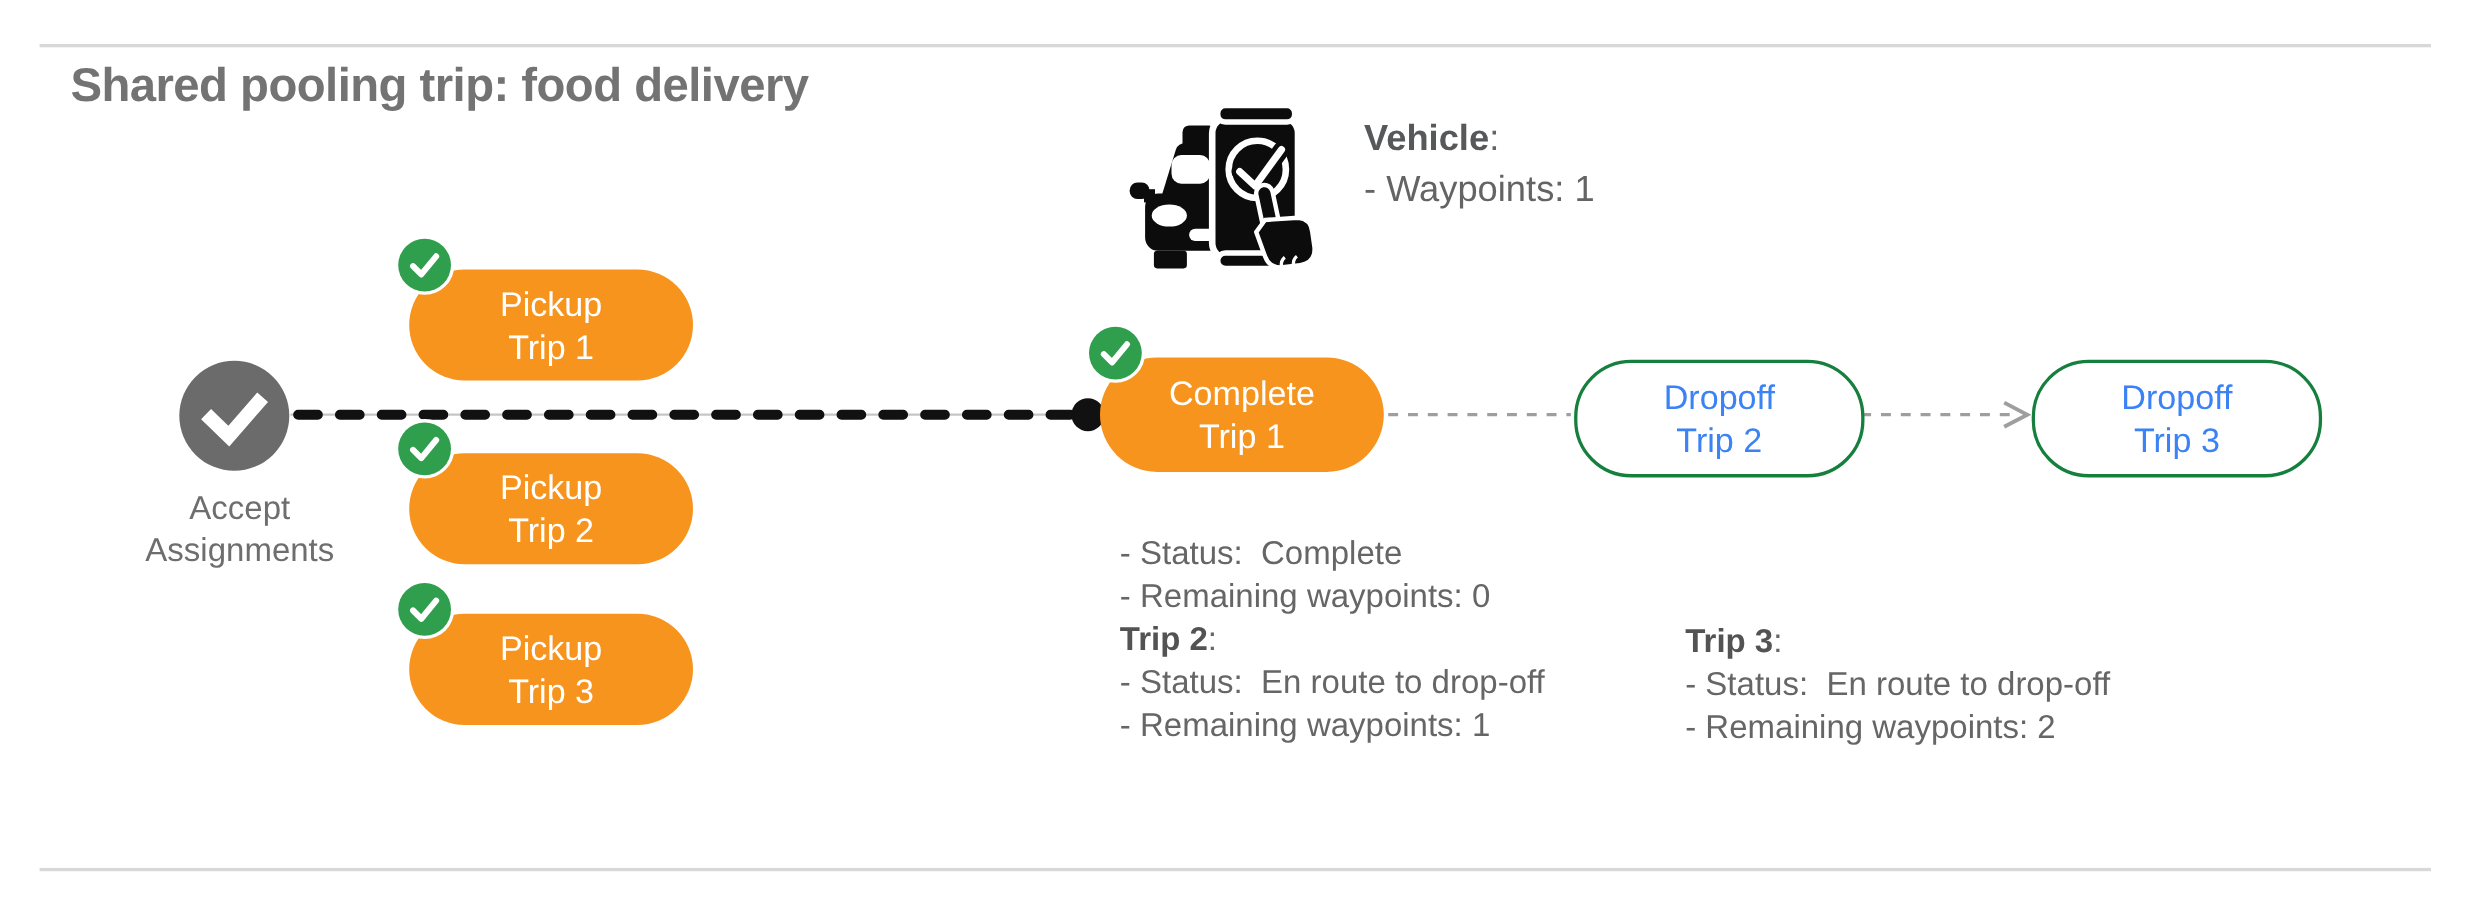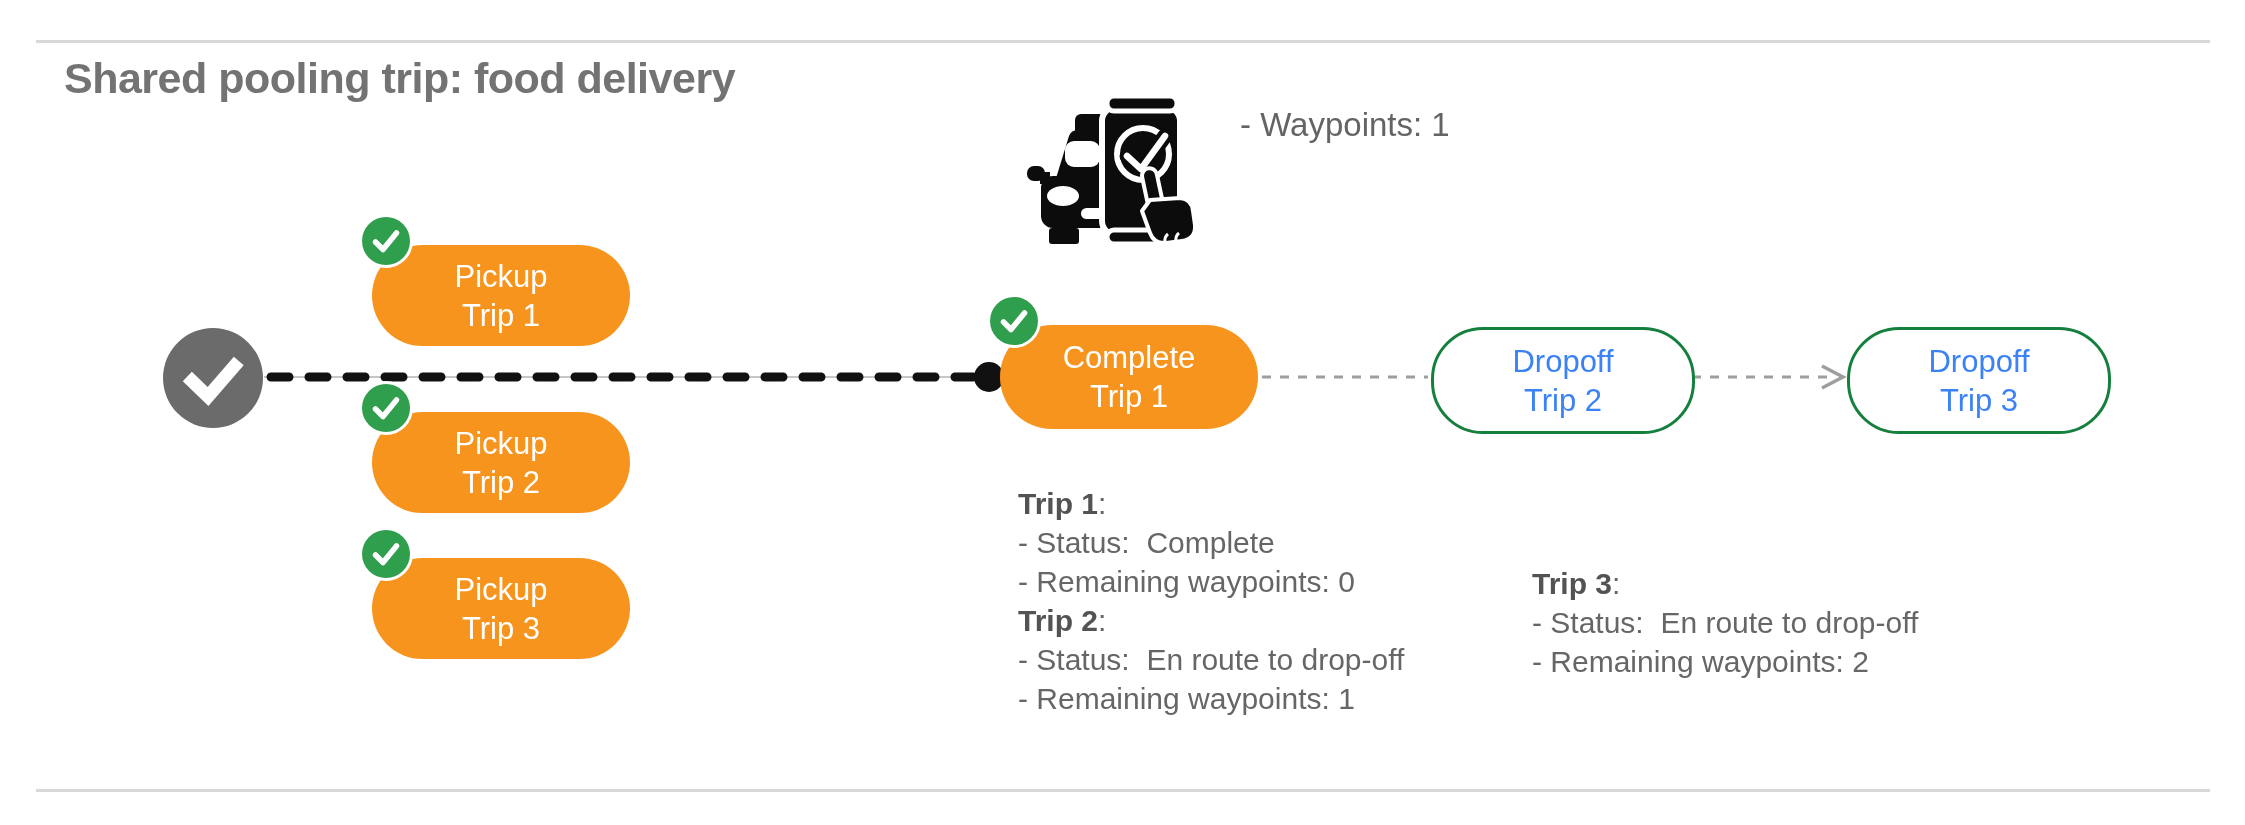--- a/index.html
+++ b/index.html
@@ -94,36 +94,41 @@
     <path d="M112 76 L126 89 L150 56" fill="none" stroke="#0c0c0c" stroke-width="15" stroke-linecap="round" stroke-linejoin="round"></path>
     <path d="M112 76 L126 89 L150 56" fill="none" stroke="#ffffff" stroke-width="6.5" stroke-linecap="round" stroke-linejoin="round"></path>
     <g fill="#0c0c0c" stroke="#ffffff" stroke-width="4" stroke-linejoin="round">
       <rect x="130" y="88" width="15" height="44" rx="7.5" transform="rotate(-12 137 110)"></rect>
       <path d="M135 120 l30 -2 q12 1 13 13 l2 14 q1 14 -13 16 l-16 2 q-12 1 -16 -10 l-8 -22 z"></path>
       <path d="M150 163 q-1 -6 3 -9 M161 162 q-1 -6 3 -9" fill="none" stroke-width="3"></path>
     </g>
   </svg>
 
   <div class="vehicle-text">
+    <div><span class="vt-title">Vehicle</span><span>:</span></div>
     <div class="ts-line">- Waypoints: 1</div>
   </div>
 
   <svg class="lines-layer" viewBox="0 0 2245 825">
     <line x1="264" y1="377" x2="989" y2="377" stroke="#c6c6c6" stroke-width="2"></line>
     <line x1="271" y1="377" x2="983" y2="377" stroke="#111111" stroke-width="9" stroke-linecap="round" stroke-dasharray="18 20"></line>
     <circle cx="989" cy="377" r="15" fill="#111111"></circle>
     <line x1="1262" y1="377" x2="1428" y2="377" stroke="#9e9e9e" stroke-width="3" stroke-dasharray="9 9"></line>
     <line x1="1692" y1="377" x2="1832" y2="377" stroke="#9e9e9e" stroke-width="3" stroke-dasharray="9 9"></line>
     <path d="M1822 366 L1843 377 L1822 388" fill="none" stroke="#9e9e9e" stroke-width="3.5"></path>
   </svg>
 
   <div class="start-node">
     <svg viewBox="0 0 100 100">
       <path d="M29 53 L45 68.5 L71.5 38" fill="none" stroke="#ffffff" stroke-width="13" stroke-linecap="square" stroke-linejoin="miter"></path>
     </svg>
+  </div>
+  <div class="start-label">
+    <div>Accept</div>
+    <div>Assignments</div>
   </div>
 
   <div class="pill pill-orange pill-pickup-1">
     <span class="badge">
         <svg viewBox="0 0 48 48">
           <path d="M13.5 25 L21 32.5 L34.5 16" fill="none" stroke="#ffffff" stroke-width="5.5" stroke-linecap="round" stroke-linejoin="round"></path>
         </svg>
       </span>
     <div>Pickup</div>
     <div>Trip 1</div>
@@ -160,21 +165,20 @@
   <div class="pill pill-outline pill-dropoff-2">
     <div>Dropoff</div>
     <div>Trip 2</div>
   </div>
   <div class="pill pill-outline pill-dropoff-3">
     <div>Dropoff</div>
     <div>Trip 3</div>
   </div>
 
   <div class="trip-status ts-left">
-    <div><span class="ts-title">Trip 1</span><span>:</span></div>
     <div class="ts-line">- Status:  Complete</div>
     <div class="ts-line">- Remaining waypoints: 0</div>
     <div><span class="ts-title">Trip 2</span><span>:</span></div>
     <div class="ts-line">- Status:  En route to drop-off</div>
     <div class="ts-line">- Remaining waypoints: 1</div>
   </div>
 
   <div class="trip-status ts-right">
     <div><span class="ts-title">Trip 3</span><span>:</span></div>
     <div class="ts-line">- Status:  En route to drop-off</div>

